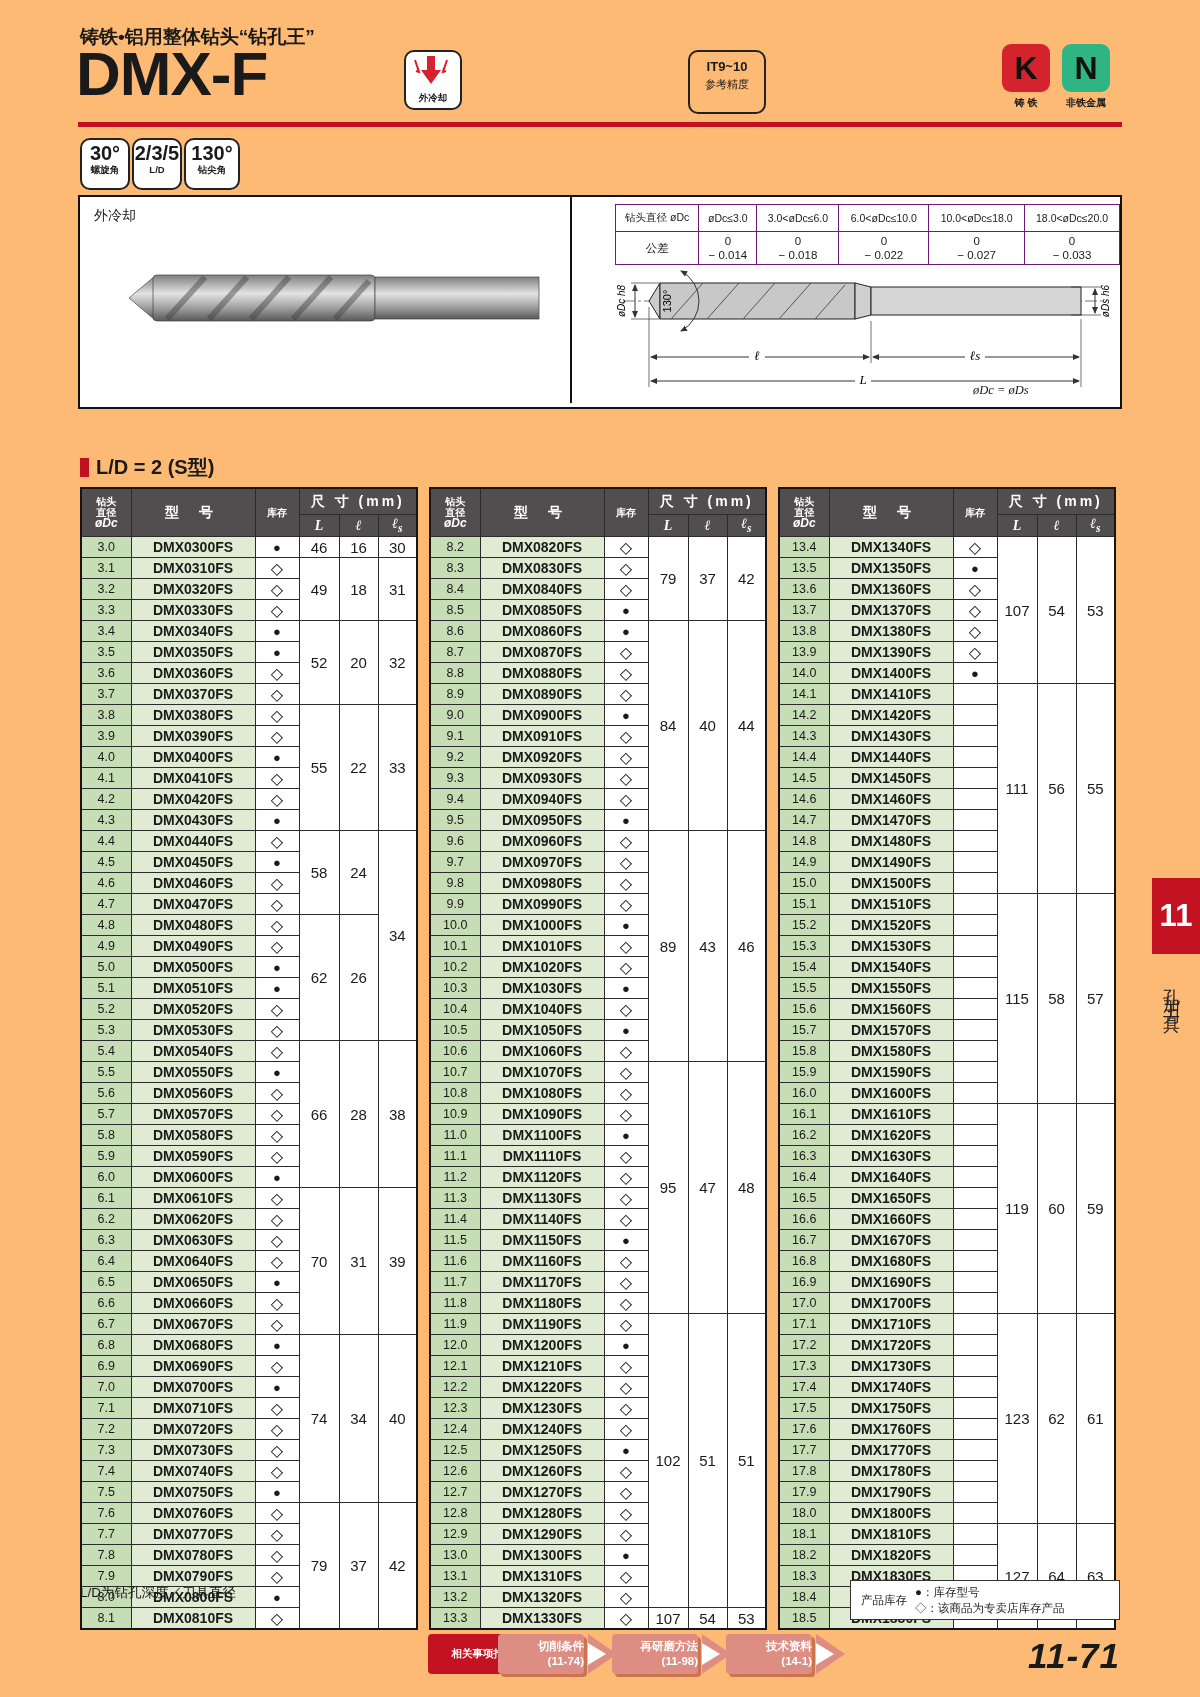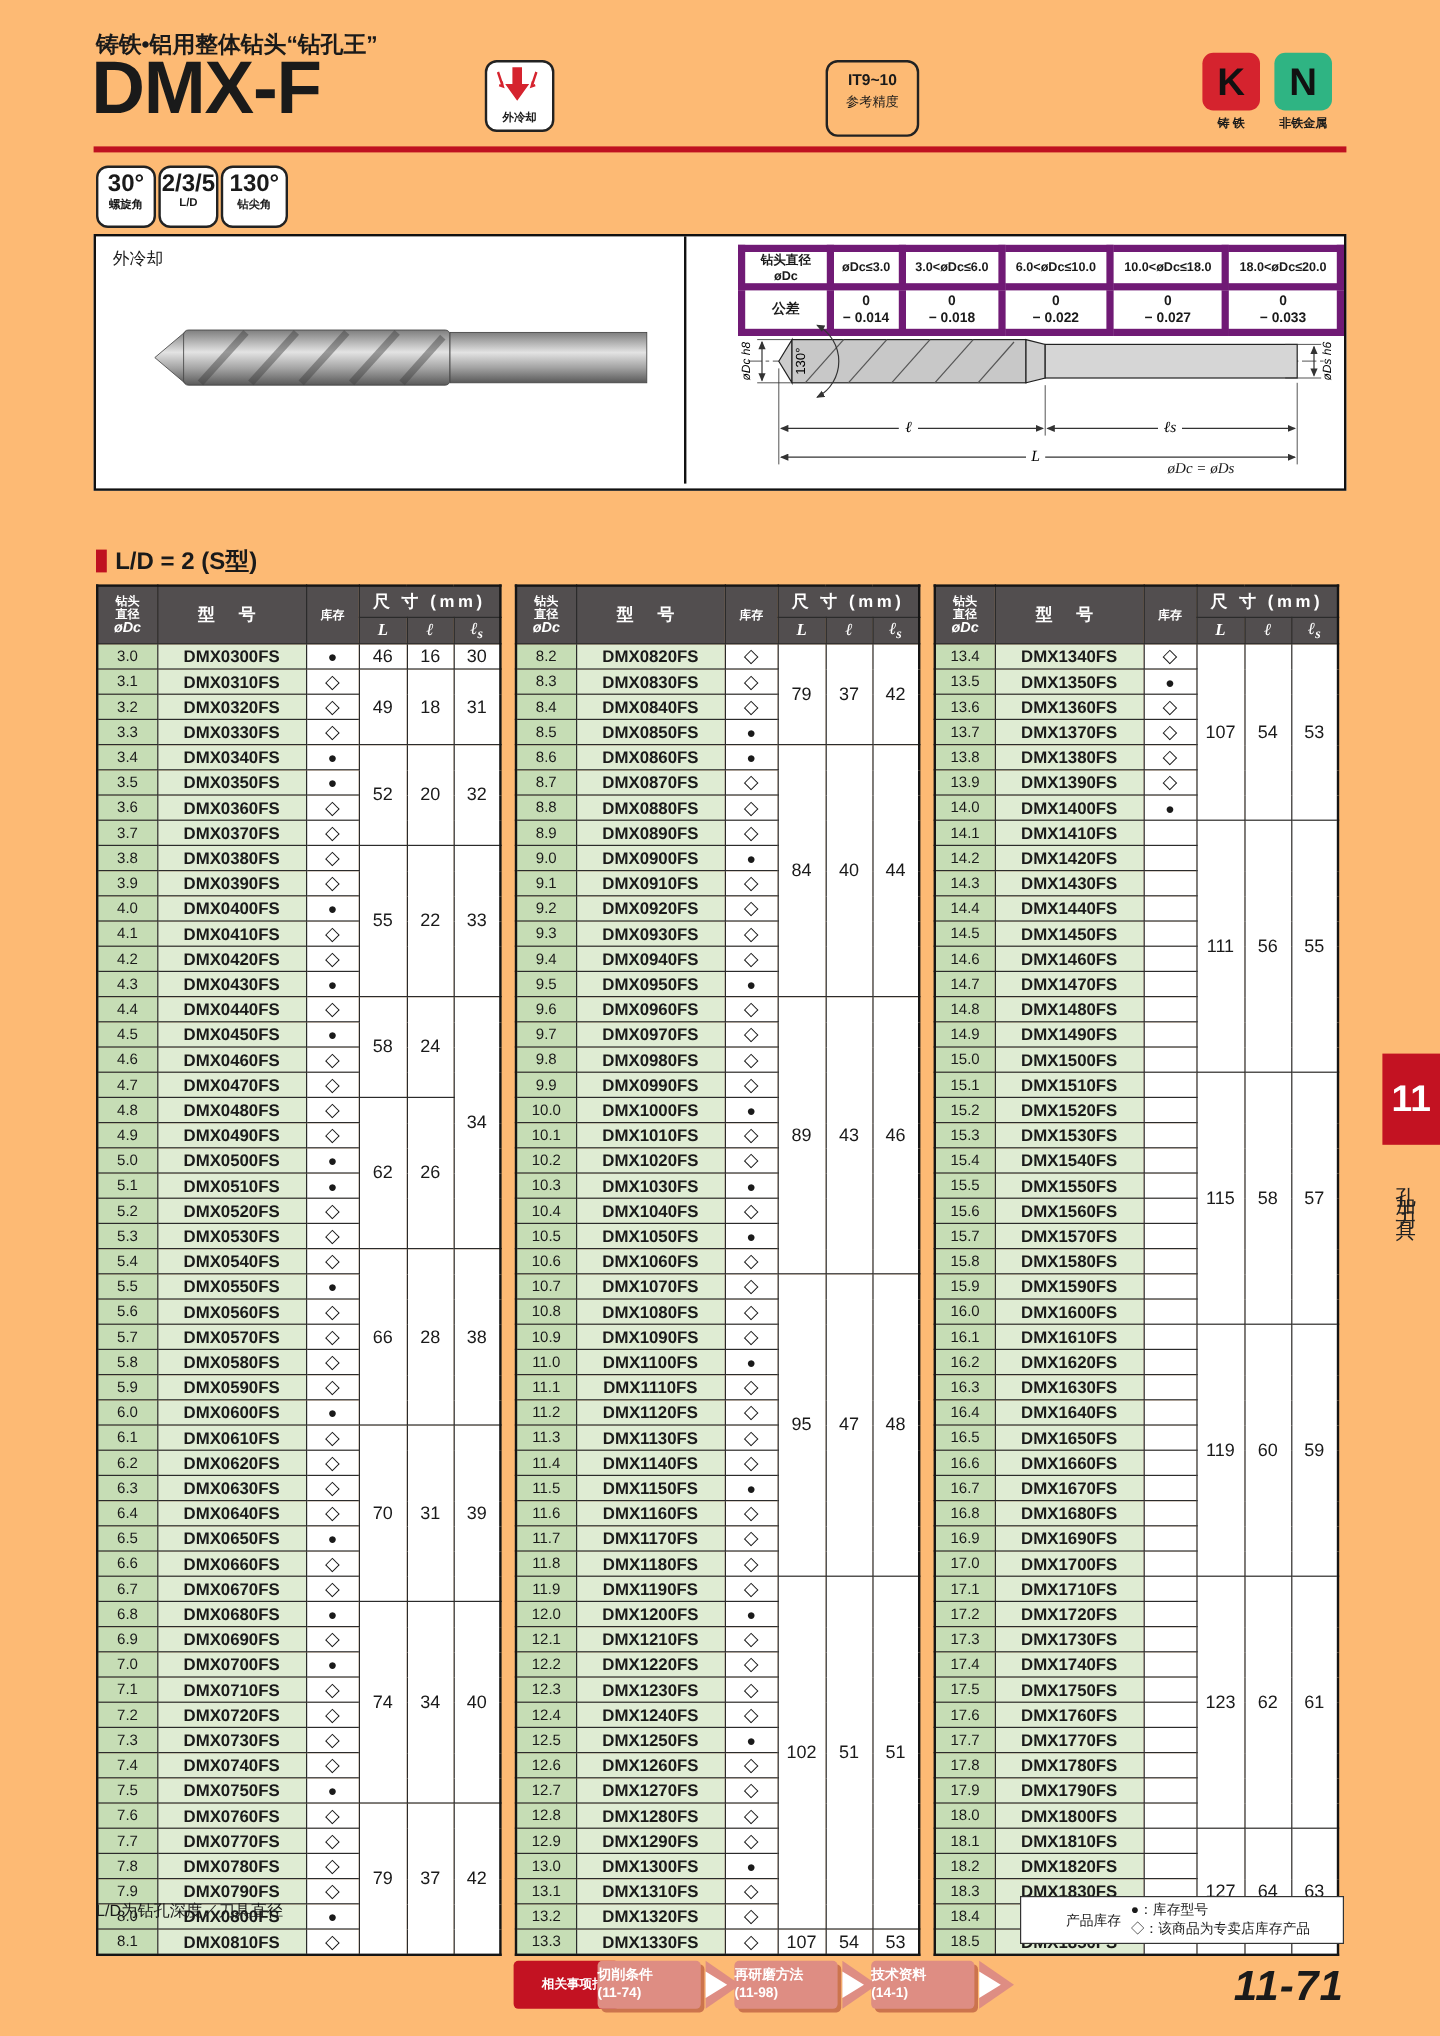--- a/index.html
+++ b/index.html
@@ -29,21 +29,21 @@
   .fbadge{top:138px;height:48px;border:2px solid #222;border-radius:10px;text-align:center;background:#fff;}
   .fb-top{font-size:20px;font-weight:bold;margin-top:5px;line-height:17px;}
   .fb-bottom{font-size:9.5px;font-weight:bold;margin-top:2px;}
   .hdr-right{right:78px;top:134px;text-align:right;font-size:19px;font-weight:bold;line-height:28px;}
 
   
   .figure{left:78px;top:195px;width:1040px;height:210px;border:2px solid #111;background:#fff;}
   .fig-divider{left:490px;top:0;width:2px;height:206px;background:#111;}
   .fig-coolant{left:14px;top:10px;font-size:14px;}
   .tol{position:absolute;left:535px;top:7px;border-collapse:collapse;table-layout:fixed;}
-  .tol th,.tol td{border:6px solid #701a75;text-align:center;font-weight:bold;padding:0 2px;}
+  .tol th,.tol td{border:1px solid #701a75;text-align:center;font-weight:normal;padding:0 2px;}
   .tol th{height:26px;font-size:10.5px;}
   .tol td{height:32px;font-size:11.5px;white-space:pre-line;line-height:14px;}
   .dnote{left:893px;top:186px;font-size:12.5px;font-style:italic;font-family:"Liberation Serif",serif;}
 
   
   .sec{left:80px;top:454px;font-size:20px;font-weight:bold;display:flex;align-items:center;}
   .sec-sq{display:inline-block;width:9px;height:19px;background:#bf1120;margin-right:7px;}
 
   
   .ptable{position:absolute;top:487px;width:336px;border-collapse:collapse;table-layout:fixed;
@@ -59,26 +59,26 @@
   .ptable tbody td{height:20px;}
   .c-dia{background:#c6ddb5;font-size:12.5px;}
   .c-model{background:#dfecd3;font-size:14px;font-weight:bold;}
   .c-stock{background:#fff;}
   .c-stock.s-dot{font-size:13px;}
   .c-stock.s-dia{font-size:16px;color:#111;}
   .c-dim{background:#fff;font-size:15px;}
 
   
   .footnote{left:80px;top:1584px;font-size:13.5px;}
-  .legend{left:850px;top:1580px;width:268px;height:38px;border:1.5px solid #333;display:flex;align-items:center;background:#fff;justify-content:center;}
+  .legend{left:850px;top:1580px;width:268px;height:38px;border:1.5px solid #333;display:flex;align-items:center;background:#fff;}
   .legend-title{font-size:11.5px;margin:0 8px 0 10px;}
   .legend-items{font-size:11.5px;line-height:16px;}
   .nav-guide{left:428px;top:1634px;width:66px;height:40px;background:#c31222;color:#fff;font-size:10.5px;
              font-weight:bold;border-radius:4px;display:flex;align-items:center;justify-content:center;padding-left:22px;}
-  .navbtn{top:1634px;width:86px;height:40px;background:#de8d83;border-radius:4px;color:#fff;text-align:left;
+  .navbtn{top:1634px;width:86px;height:40px;background:#de8d83;border-radius:4px;color:#fff;text-align:right;
           font-weight:bold;font-size:11.5px;line-height:15px;padding-top:5px;box-sizing:border-box;
           box-shadow:3px 3px 0 rgba(155,45,38,.5);}
   .navarrow{top:1631px;width:34px;height:46px;}
   .pagenum{right:80px;top:1636px;font-size:35px;font-weight:bold;font-style:italic;letter-spacing:1px;}
 
   
   .tab11{left:1152px;top:878px;width:48px;height:76px;background:#c31222;color:#fff;font-size:31px;
          font-weight:bold;display:flex;align-items:center;justify-content:center;}
   .vlabel{left:1160px;top:976px;writing-mode:vertical-rl;font-size:17px;letter-spacing:7px;color:#222;height:150px;}
 </style>

